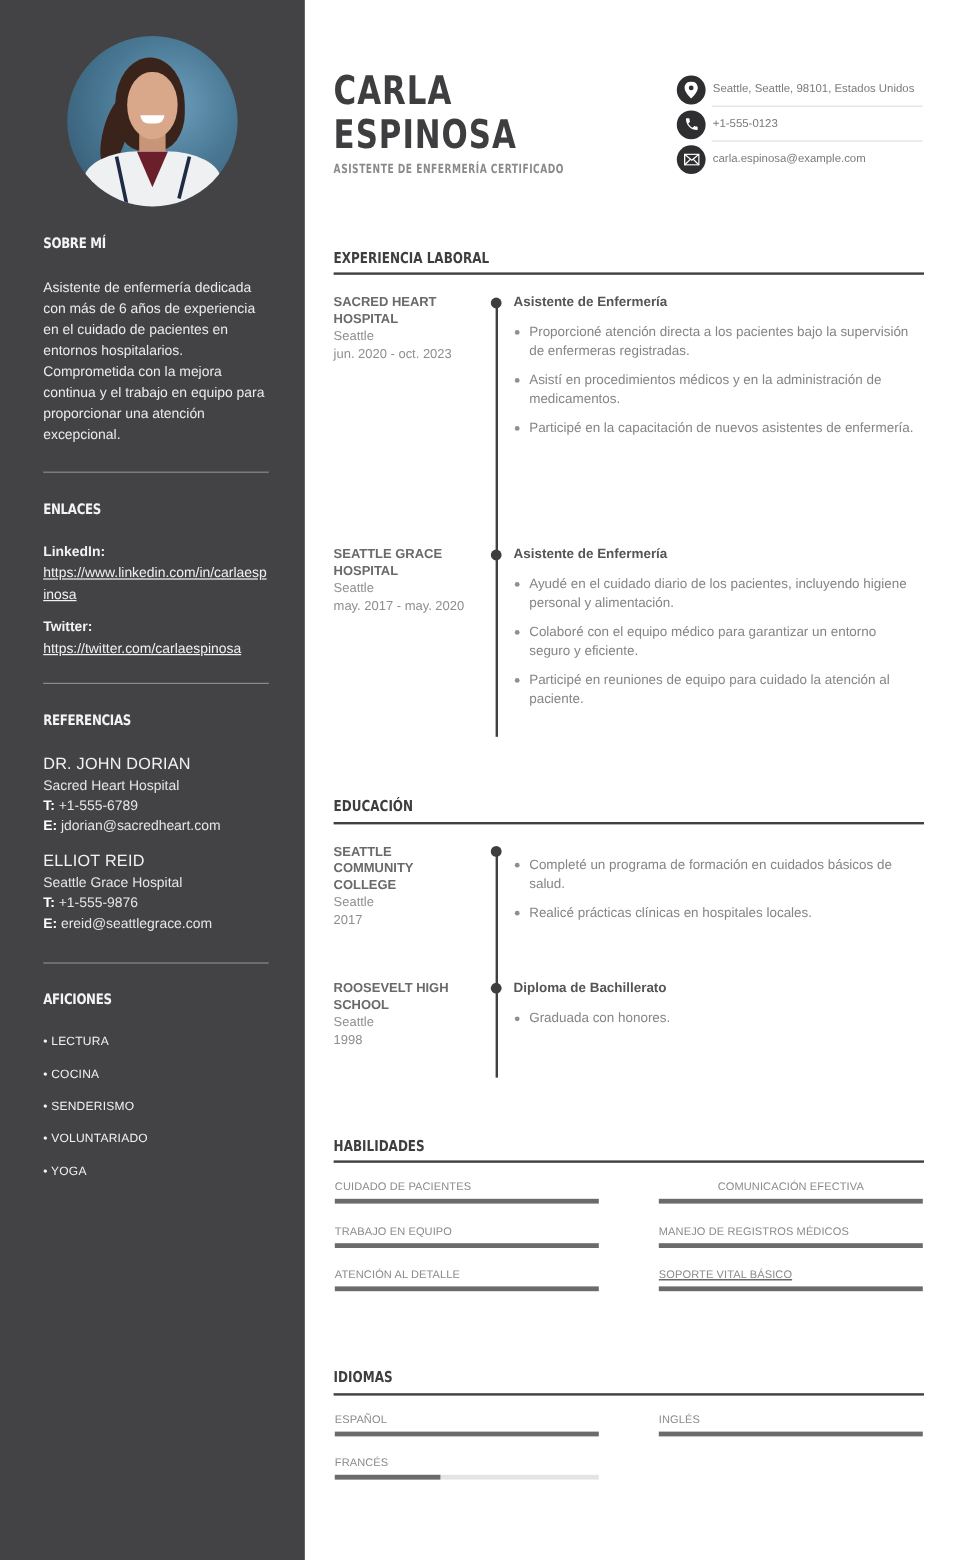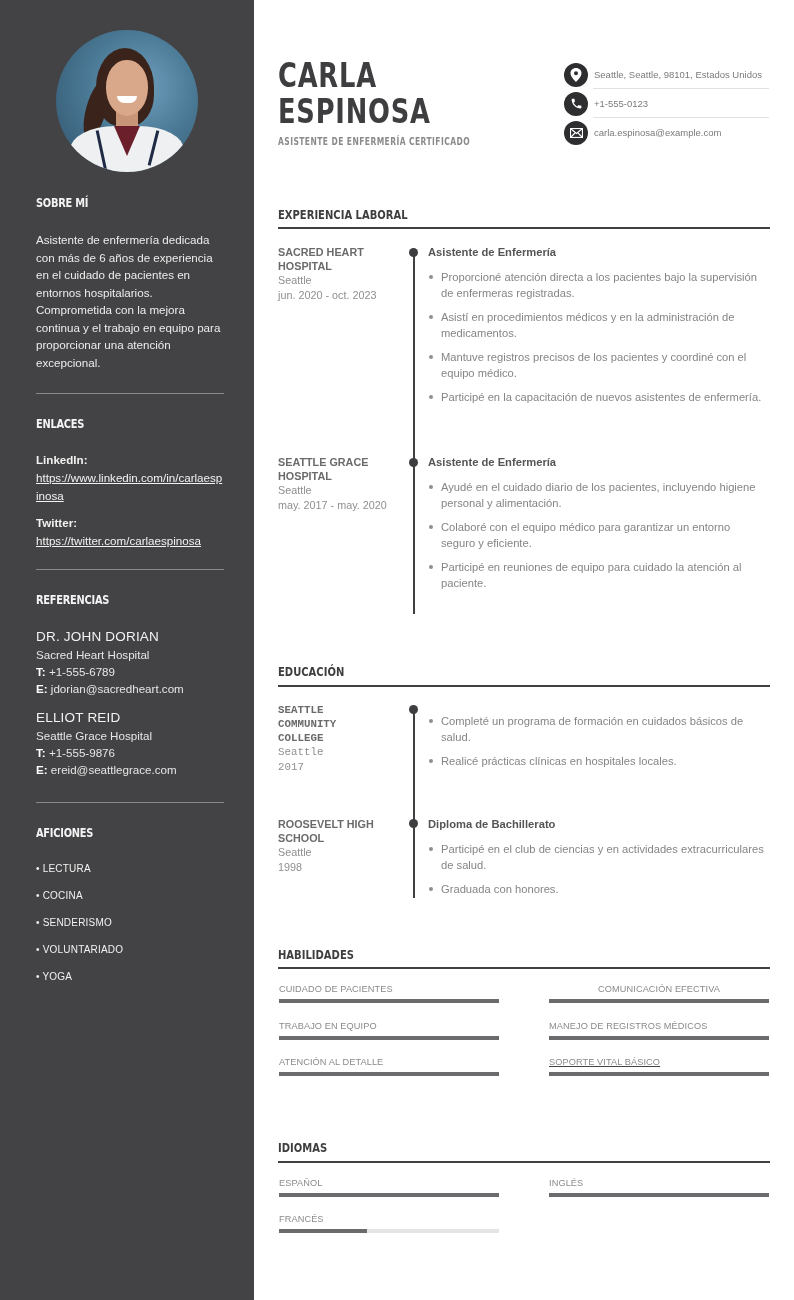--- a/index.html
+++ b/index.html
@@ -187,21 +187,20 @@
   <div class="left">
     <div class="org">SACRED HEART HOSPITAL</div>
     <div class="loc">Seattle</div>
     <div class="date">jun. 2020 - oct. 2023</div>
   </div>
   <div class="right">
     <div class="role">Asistente de Enfermería</div>
     <ul class="bullets">
       <li>Proporcioné atención directa a los pacientes bajo la supervisión de enfermeras registradas.</li>
       <li>Asistí en procedimientos médicos y en la administración de medicamentos.</li>
-      <li>Mantuve registros precisos de los pacientes y coordiné con el equipo médico.</li>
       <li>Participé en la capacitación de nuevos asistentes de enfermería.</li>
     </ul>
   </div>
 </div>
 
 <div class="entry" style="top:455px;">
   <div class="left">
     <div class="org">SEATTLE GRACE HOSPITAL</div>
     <div class="loc">Seattle</div>
     <div class="date">may. 2017 - may. 2020</div>
@@ -217,21 +216,21 @@
 </div>
 
 <div class="sec-h" style="top:664px;">EDUCACIÓN</div>
 <div class="sec-rule" style="top:685px;"></div>
 
 <div class="timeline" style="top:710px; height:188px;"></div>
 <div class="dot" style="top:705px;"></div>
 <div class="dot" style="top:819px;"></div>
 
 <div class="entry" style="top:703px;">
-  <div class="left" style="width:80px;font-family:Liberation Mono, monospace;">
+  <div class="left" style="width:80px;">
     <div class="org">SEATTLE COMMUNITY COLLEGE</div>
     <div class="loc">Seattle</div>
     <div class="date">2017</div>
   </div>
   <div class="right">
     <ul class="bullets">
       <li>Completé un programa de formación en cuidados básicos de salud.</li>
       <li>Realicé prácticas clínicas en hospitales locales.</li>
     </ul>
   </div>
@@ -239,21 +238,20 @@
 
 <div class="entry" style="top:817px;">
   <div class="left" style="width:110px;">
     <div class="org">ROOSEVELT HIGH SCHOOL</div>
     <div class="loc">Seattle</div>
     <div class="date">1998</div>
   </div>
   <div class="right">
     <div class="role">Diploma de Bachillerato</div>
     <ul class="bullets">
-      <li>Participé en el club de ciencias y en actividades extracurriculares de salud.</li>
       <li>Graduada con honores.</li>
     </ul>
   </div>
 </div>
 
 <div class="sec-h" style="top:947px;">HABILIDADES</div>
 <div class="sec-rule" style="top:967px;"></div>
 
 <div class="skill" style="left:279px; top:983px;">
   <div class="lbl">CUIDADO DE PACIENTES</div>

